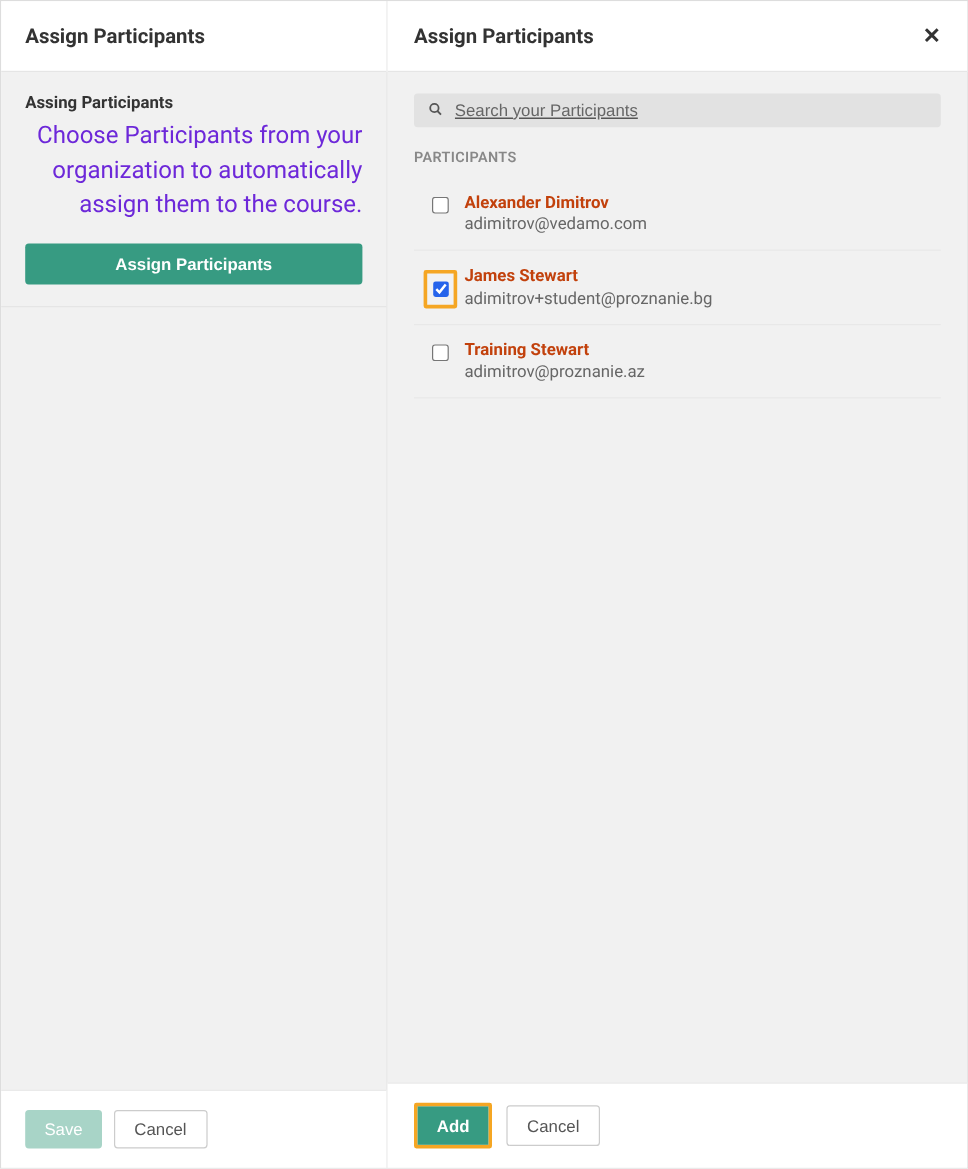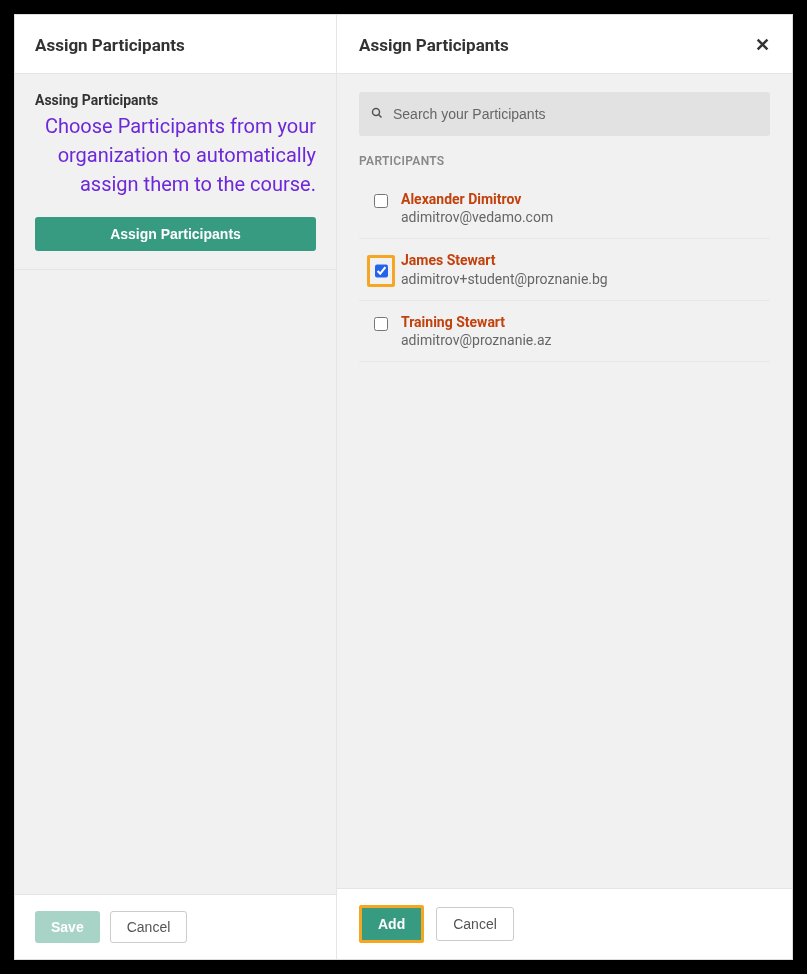--- a/index.html
+++ b/index.html
@@ -7,21 +7,20 @@
   body {
     font-family: -apple-system, BlinkMacSystemFont, "Segoe UI", Roboto, "Helvetica Neue", Arial, sans-serif;
     background: #fff;
     color: #333;
     font-size: 14px;
   }
   .outer-frame {
     width: 807px;
     height: 974px;
     background: #000;
-    padding: 14px;
   }
   .inner {
     width: 100%;
     height: 100%;
     background: #fff;
     display: flex;
     flex-direction: row;
     border: 1px solid #ddd;
   }
   
@@ -79,21 +78,21 @@
     padding: 16px 20px;
     display: flex;
     gap: 10px;
   }
   .btn-save {
     background: #a8d4c7;
     color: #fff;
     border: none;
     padding: 7px 16px;
     font-size: 14px;
-    font-weight: 700;
+    font-weight: 400;
     border-radius: 3px;
     cursor: pointer;
   }
   .btn-cancel-left {
     background: #fff;
     color: #555;
     border: 1px solid #ccc;
     padding: 7px 16px;
     font-size: 14px;
     border-radius: 3px;
@@ -130,22 +129,23 @@
     padding: 18px 22px 10px;
     flex: 1;
     overflow: auto;
   }
   .search-wrap {
     background: #e2e2e2;
     border-radius: 3px;
     display: flex;
     align-items: center;
     padding: 0 12px;
-    height: 44px;
+    height: 28px;
     margin-bottom: 18px;
+    text-decoration: underline;
   }
   .search-wrap .sicon {
     font-size: 12px;
     color: #555;
     margin-right: 10px;
   }
   .search-wrap input {
     border: none;
     background: transparent;
     outline: none;

